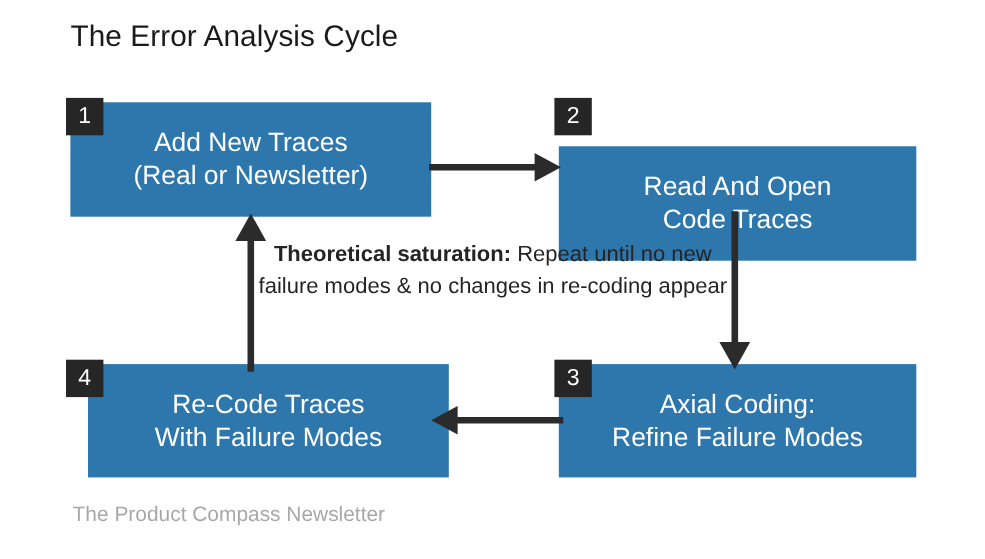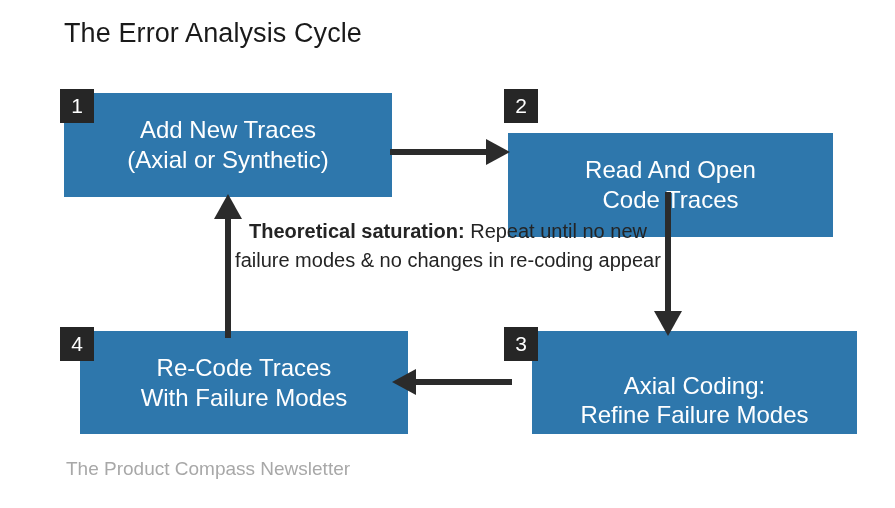--- a/index.html
+++ b/index.html
@@ -48,21 +48,21 @@
     padding: 4px 10px;
   }
   .node-label {
     display: block;
     white-space: pre-line;
   }
 
   #node-1 { left: 64px;  top: 93px;  width: 328px; height: 104px; }
   #node-2 { left: 508px; top: 93px;  width: 325px; height: 104px; margin-top: 40px; }
   #node-4 { left: 80px;  top: 331px; width: 328px; height: 103px; }
-  #node-3 { left: 532px; top: 331px; width: 325px; height: 103px; align-items: flex-end; }
+  #node-3 { left: 508px; top: 331px; width: 325px; height: 103px; }
 
   
   .badge {
     position: absolute;
     width: 34px;
     height: 34px;
     background: #262626;
     color: #ffffff;
     font-size: 21px;
     line-height: 34px;
@@ -111,21 +111,21 @@
 </style>
 </head>
 <body>
 
 <div id="canvas">
 
   <div id="page-title">The Error Analysis Cycle</div>
 
   <div class="node" id="node-1">
     <span class="node-label">Add New Traces
-(Axial or Synthetic)</span>
+(Real or Newsletter)</span>
   </div>
   <div class="badge" id="badge-1">1</div>
 
   <div class="node" id="node-2">
     <span class="node-label">Read And Open
 Code Traces</span>
   </div>
   <div class="badge" id="badge-2">2</div>
 
   <div class="node" id="node-3">

